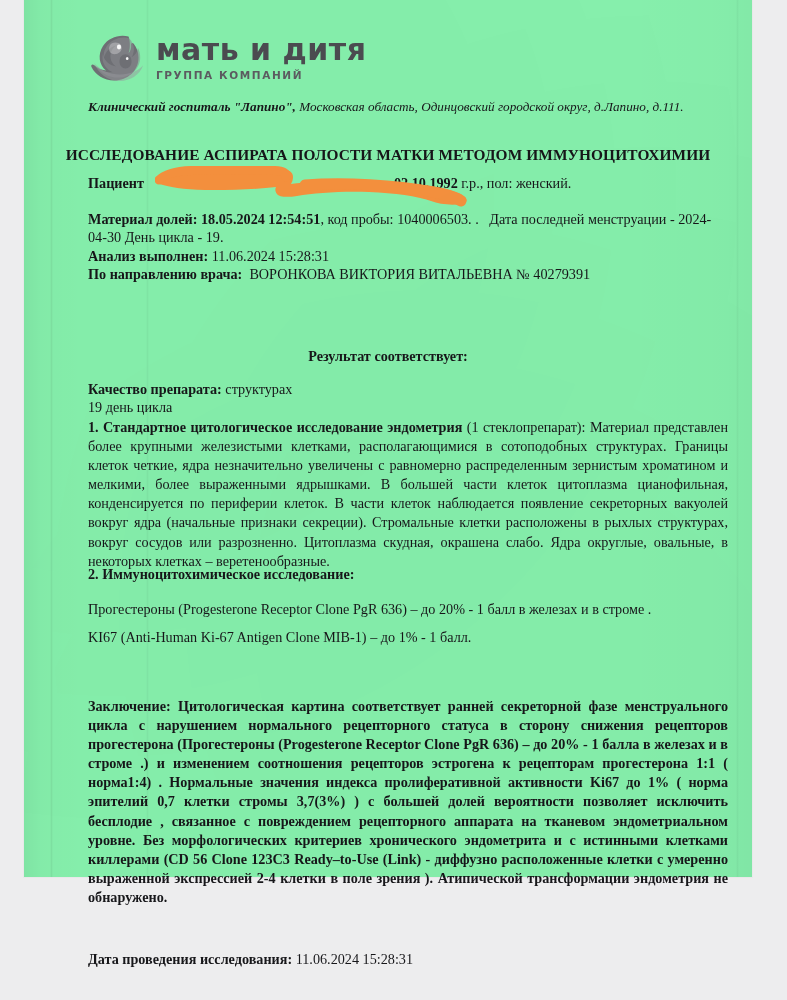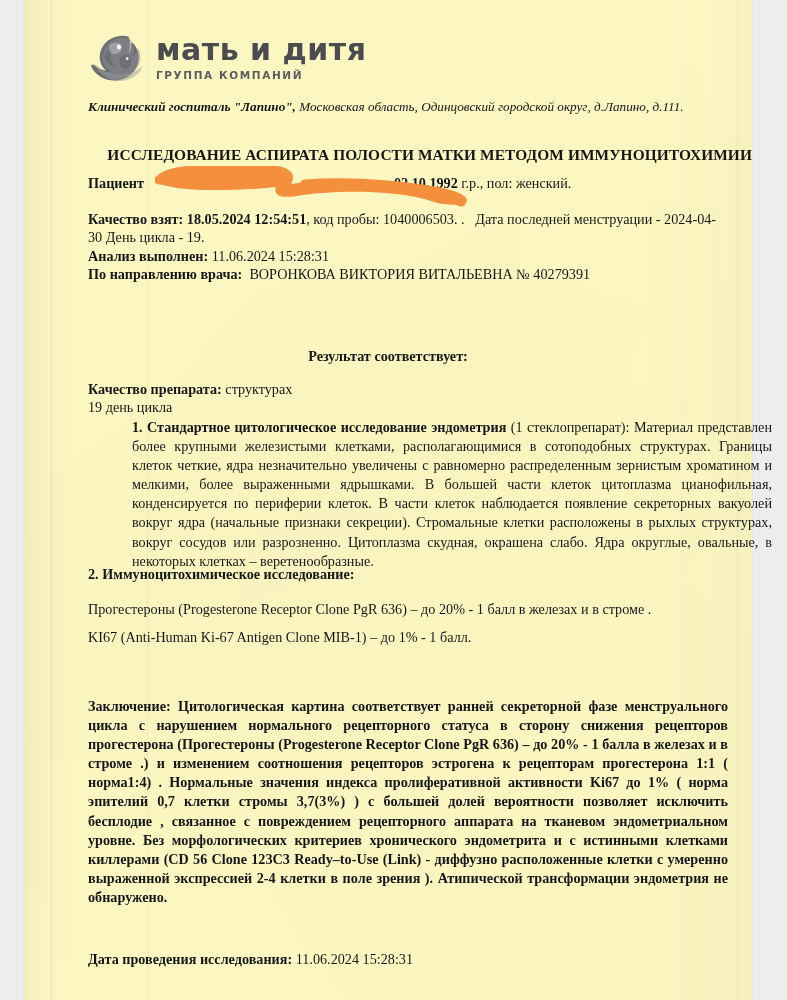--- a/index.html
+++ b/index.html
@@ -23,22 +23,22 @@
     background: #ededee;
     overflow: hidden;
   }
 
   
   .paper {
     position: absolute;
     left: 24px;
     top: 0;
     width: 728px;
-    height: 1000px;
-    background: #fef9c3;
+    height: 877px;
+    background: #86efac;
     box-shadow: 0 0 0 1px rgba(0,0,0,0.02);
   }
   
   .paper-shade {
     position: absolute;
     inset: 0;
     background:
       linear-gradient(90deg,
         rgba(0,0,0,0.045) 0px,
         rgba(0,0,0,0.012) 18px,
@@ -119,21 +119,21 @@
     font-size: 14px;
     font-style: italic;
     font-weight: 700;
   }
 
   .doc-title {
     position: absolute;
     left: 0;
     top: 146px;
     width: 728px;
-    text-align: right;
+    text-align: center;
     font-size: 15.4px;
     font-weight: 700;
     letter-spacing: 0.1px;
   }
 
   
   .block { position: absolute; left: 64px; width: 640px; font-size: 14.2px; line-height: 1.30; }
   .block b { font-weight: 700; }
 
   .b-patient   { top: 174px; }
@@ -145,21 +145,21 @@
     position: absolute;
     left: 0; top: 348px;
     width: 728px;
     text-align: center;
     font-size: 14.2px;
     font-weight: 700;
   }
 
   .b-quality   { top: 380px; }
   .b-cycleday  { top: 398px; }
-  .b-sec1      { top: 418px; line-height: 1.345; text-align: justify; margin-left: 44px; }
+  .b-sec1      { top: 418px; line-height: 1.345; text-align: justify; }
   .b-sec2head  { top: 565px; font-weight: 700; }
   .b-est       { top: 583px; }
   .b-prog      { top: 600px; }
   .b-ki67      { top: 628px; }
   .b-cd56      { top: 659px; line-height: 1.34; }
   .b-concl     { top: 697px; line-height: 1.345; font-weight: 700; text-align: justify; }
   .b-footdate  { top: 950px; font-size: 14.2px; }
 
   .b-concl .plain { font-weight: 700; }
 
@@ -227,21 +227,21 @@
         </div>
       </div>
 
       <div class="clinic-line"><span class="bold">Клинический госпиталь "Лапино",</span><span> Московская область, Одинцовский городской округ, д.Лапино, д.111.</span></div>
 
       <div class="doc-title">ИССЛЕДОВАНИЕ АСПИРАТА ПОЛОСТИ МАТКИ МЕТОДОМ ИММУНОЦИТОХИМИИ</div>
 
       <div class="block b-patient"><b>Пациент</b><span></span><b style="margin-left:250px">02.10.1992</b>
         <span>г.р., пол: женский.</span></div>
 
-      <div class="block b-material"><b>Качество взят:</b>
+      <div class="block b-material"><b>Материал долей:</b>
         <b>18.05.2024 12:54:51</b><span>, код пробы:</span>
         <span>1040006503. .</span>
         &nbsp; <span>Дата последней менструации -</span>
         <span>2024-04-30</span>
         <span>День цикла -</span>
         <span>19.</span></div>
 
       <div class="block b-analysis">
         <div><b>Анализ выполнен:</b>
           <span>11.06.2024 15:28:31</span></div>

